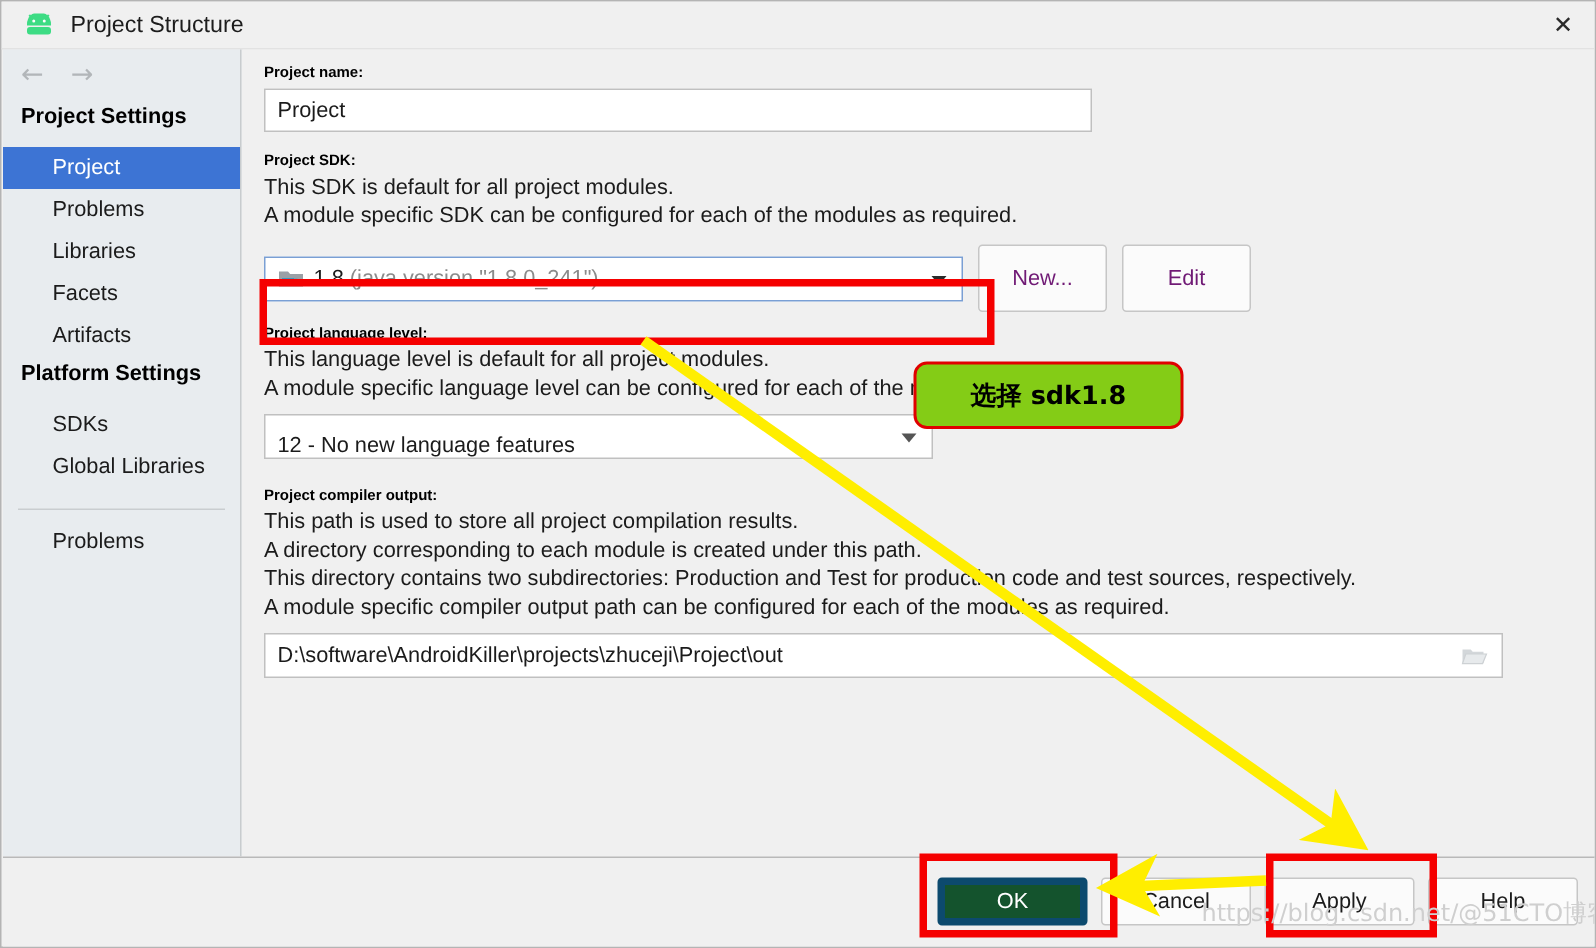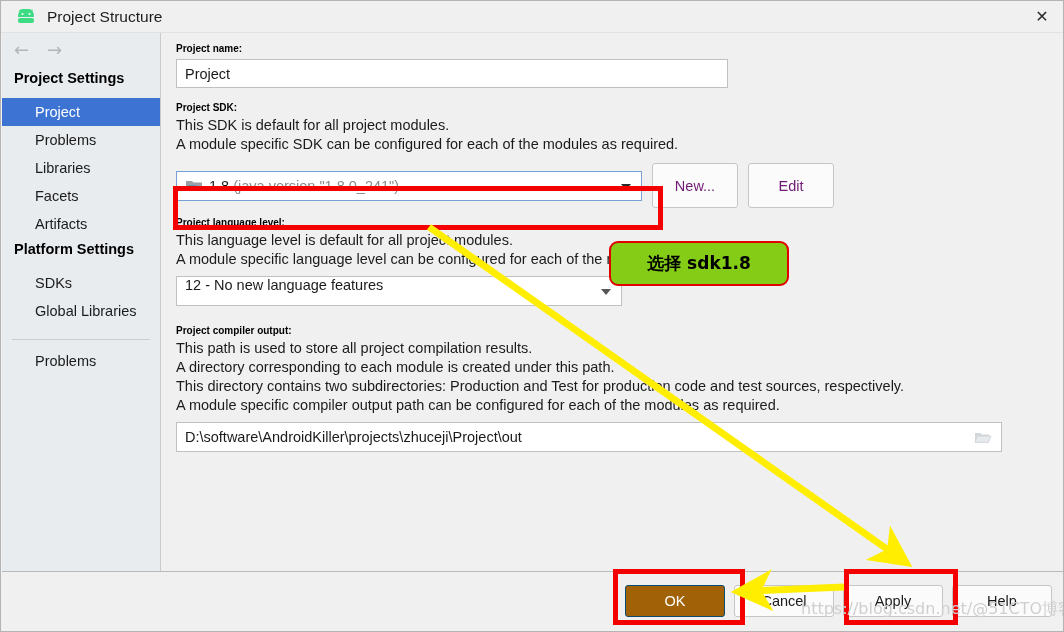--- a/index.html
+++ b/index.html
@@ -136,21 +136,21 @@
     height: 45px; min-width: 86px;
     display: flex; align-items: center; justify-content: center;
     font-size: 14.5px; color: #701a75;
     cursor: default;
   }
 
   
   #lang-combo {
     width: 446px; height: 30px; margin-top: 7px;
     background: #ffffff; border: 1px solid #c0c0c0;
-    display: flex; align-items: flex-start; padding: 0 8px;
+    display: flex; align-items: flex-end; padding: 0 8px;
     position: relative;
   }
   #lang-combo .combo-arrow { border-top-color: #555; }
   #lang-value { font-size: 14.5px; color: #1b1b1b; }
 
   
   #out-field {
     width: 826px; height: 30px; margin-top: 7px;
     background: #ffffff; border: 1px solid #c0c0c0;
     display: flex; align-items: center; padding: 0 8px;
@@ -172,21 +172,21 @@
   }
   .fbtn {
     width: 100px; height: 32px;
     border-radius: 3px;
     display: flex; align-items: center; justify-content: center;
     font-size: 14.5px;
     background: #fbfbfb; border: 1px solid #c6c6c6; color: #1b1b1b;
     cursor: default;
   }
   .fbtn.primary {
-    background: #a16207; border: 1px solid #0c4a6e; color: #ffffff;
+    background: #14532d; border: 5px solid #0c4a6e; color: #ffffff;
   }
 
   
   .redbox {
     position: absolute;
     border: 5px solid #f50000;
     pointer-events: none;
     z-index: 40;
   }
   #callout {

